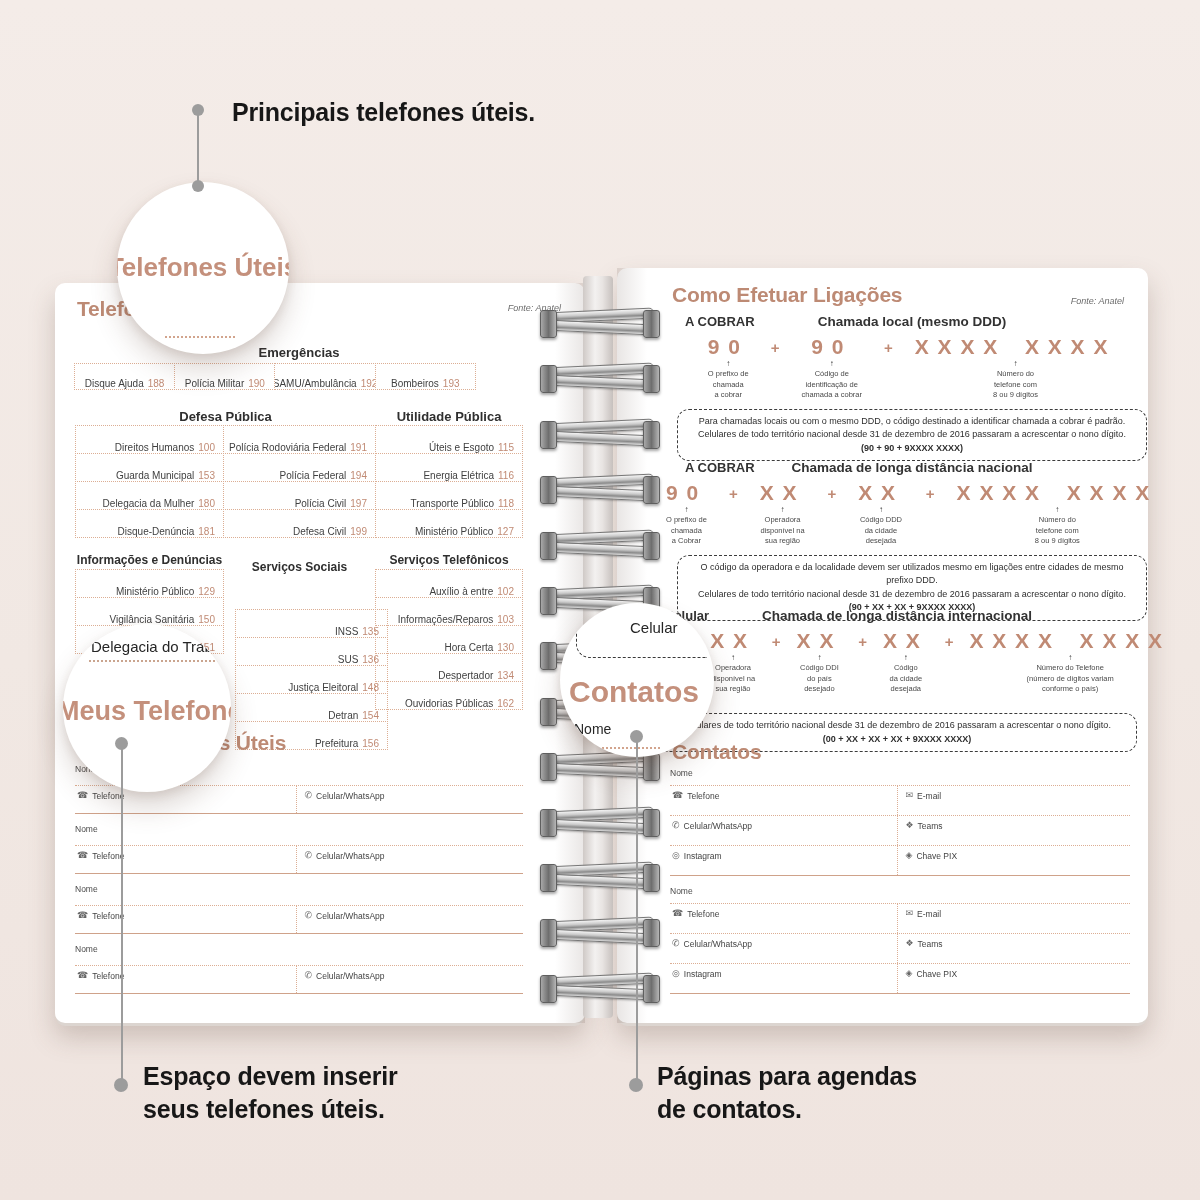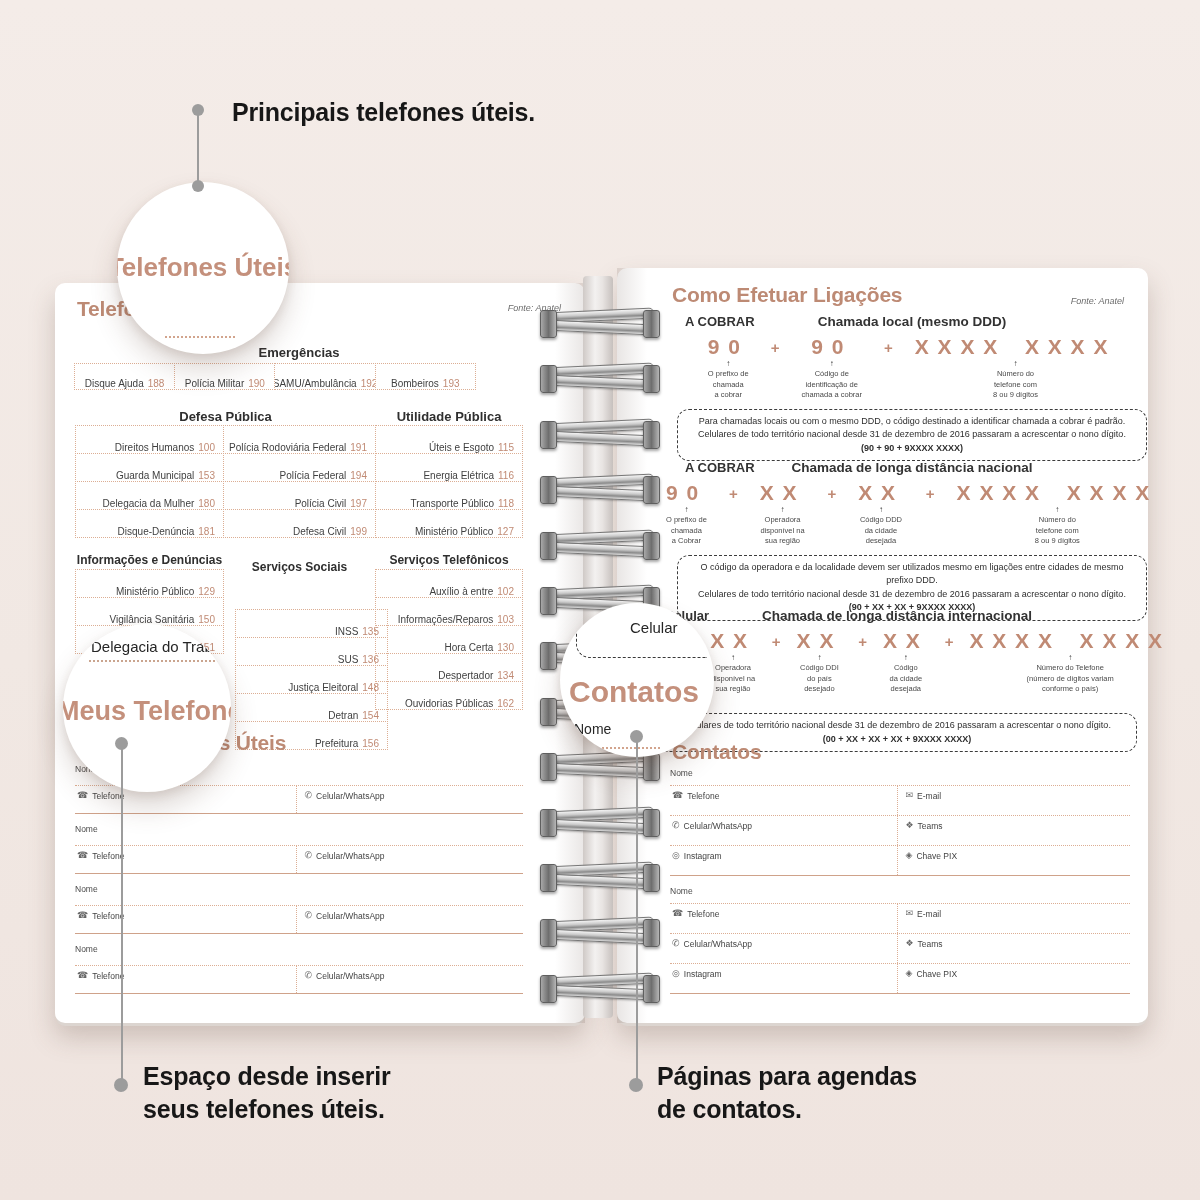--- a/index.html
+++ b/index.html
@@ -611,21 +611,21 @@
   <div class="circle" id="circleC">
     <div class="frag-dash" style="left:16px;top:18px;width:130px;height:36px;"></div>
     <div class="frag-dark" style="left:70px;top:16px;font-size:15px;">Celular</div>
     <div class="big-accent" style="left:9px;top:72px;font-size:30px;">Contatos</div>
     <div class="frag-dark" style="left:14px;top:118px;font-size:14px;">Nome</div>
     <div class="frag-dot" style="left:42px;top:144px;width:58px;"></div>
   </div>
 
   <div class="callout" style="left:232px;top:96px;">Principais telefones úteis.</div>
   <div class="callout" style="left:143px;top:1060px;">
-    <div>Espaço desde inserir</div>
+    <div>Espaço devem inserir</div>
     <div>seus telefones úteis.</div>
   </div>
   <div class="callout" style="left:657px;top:1060px;">
     <div>Páginas para agendas</div>
     <div>de contatos.</div>
   </div>
 
 </div>
 
 </body></html>

